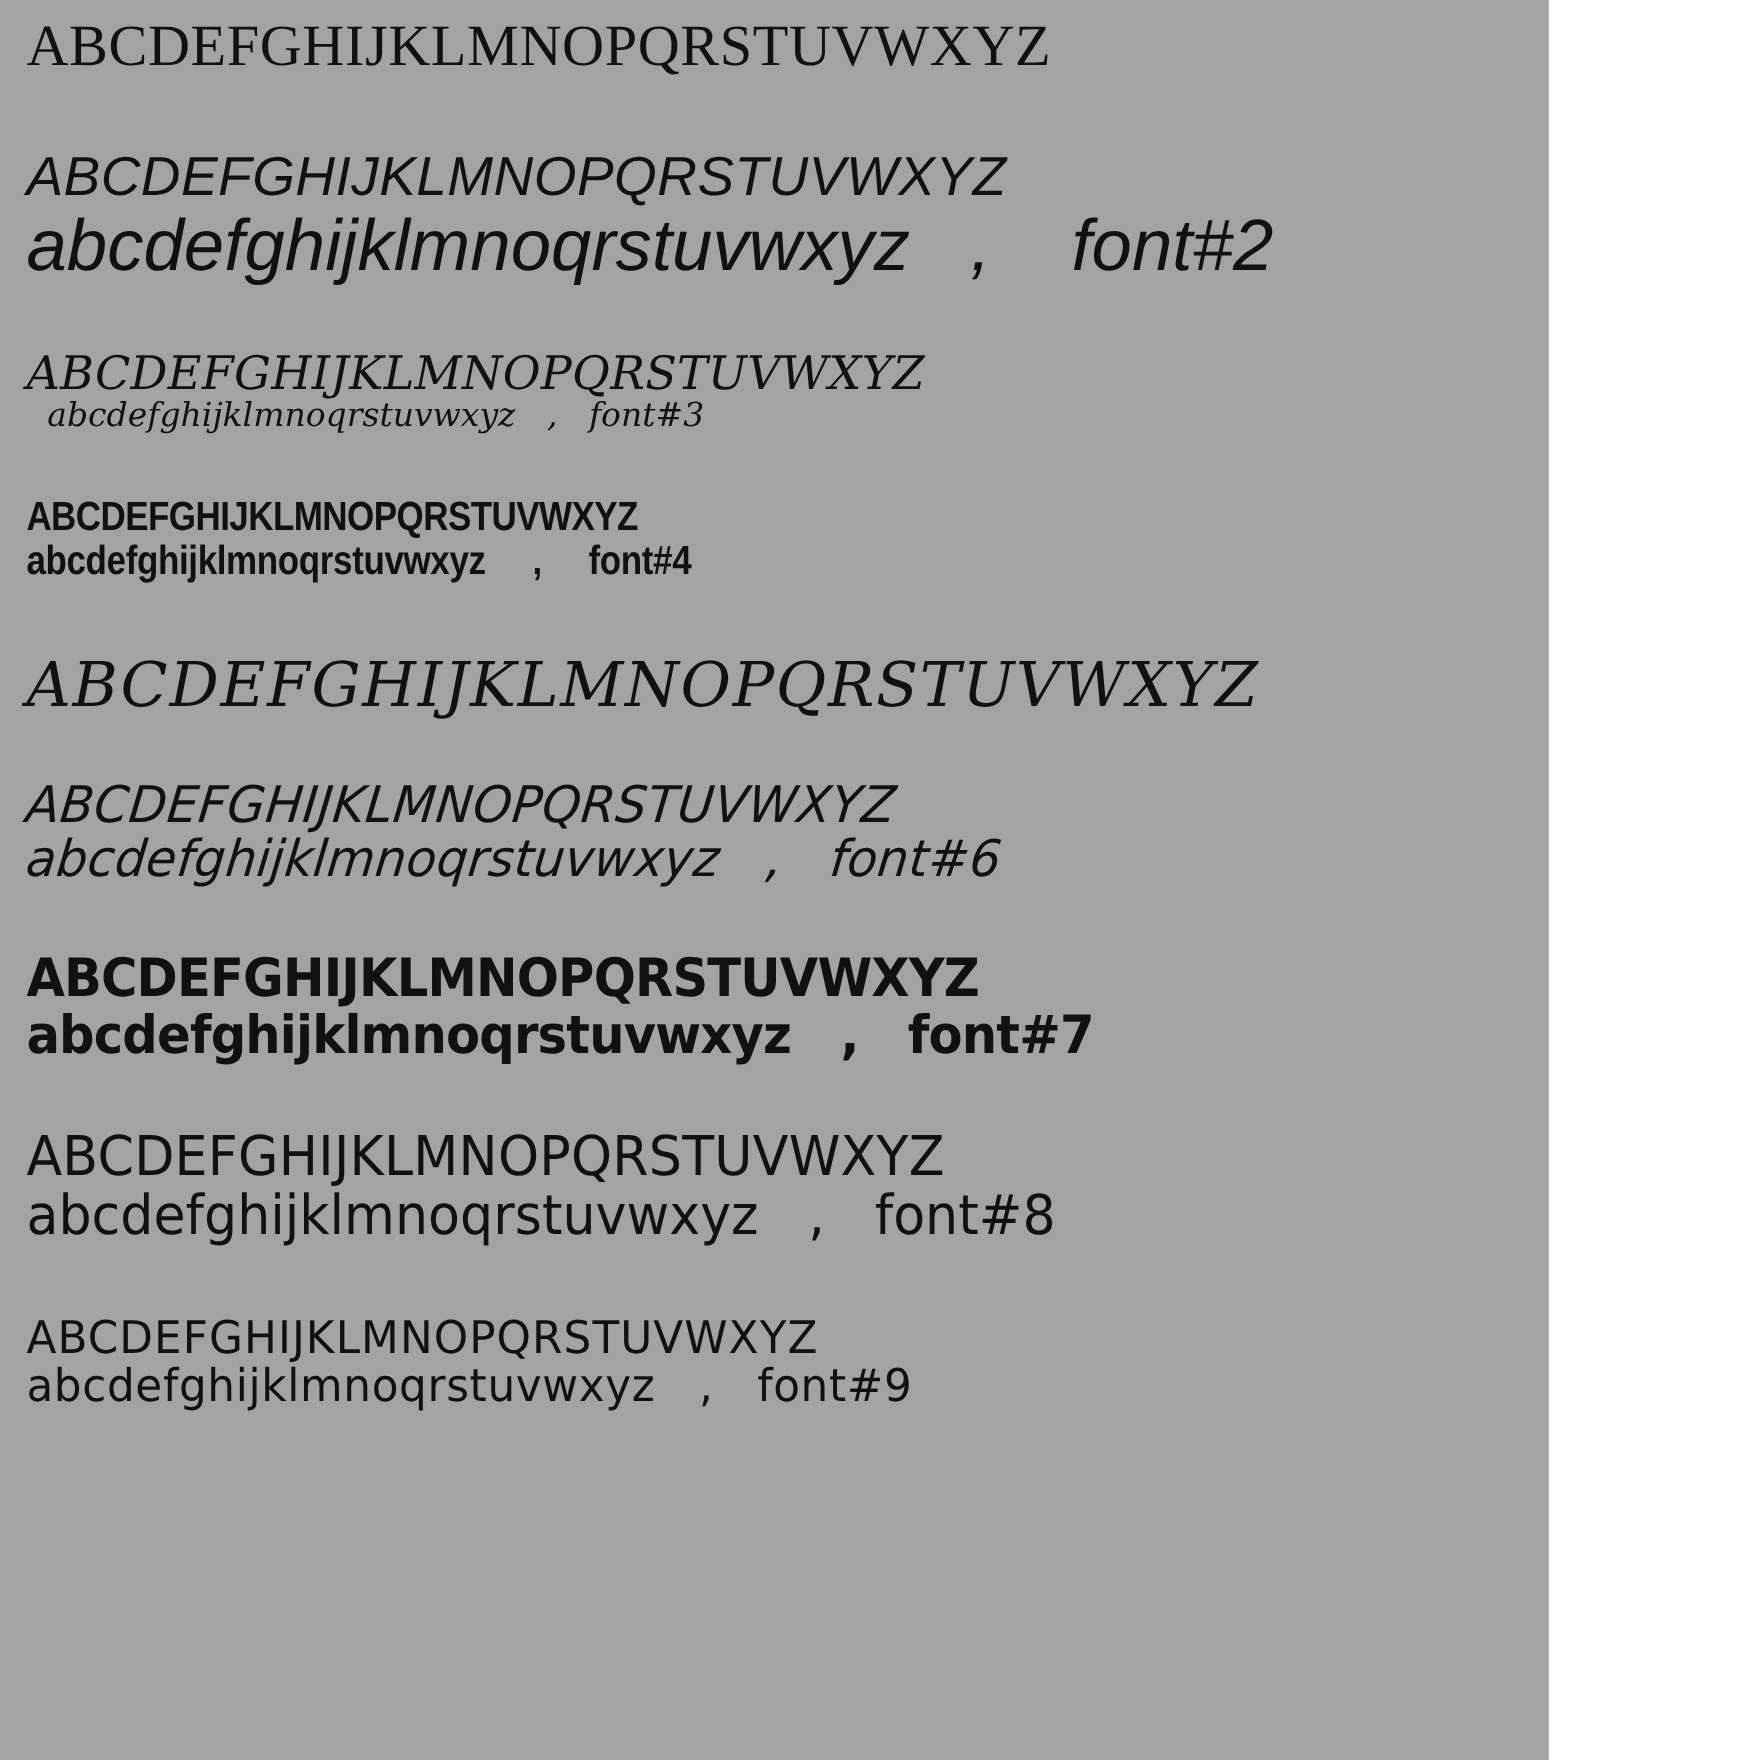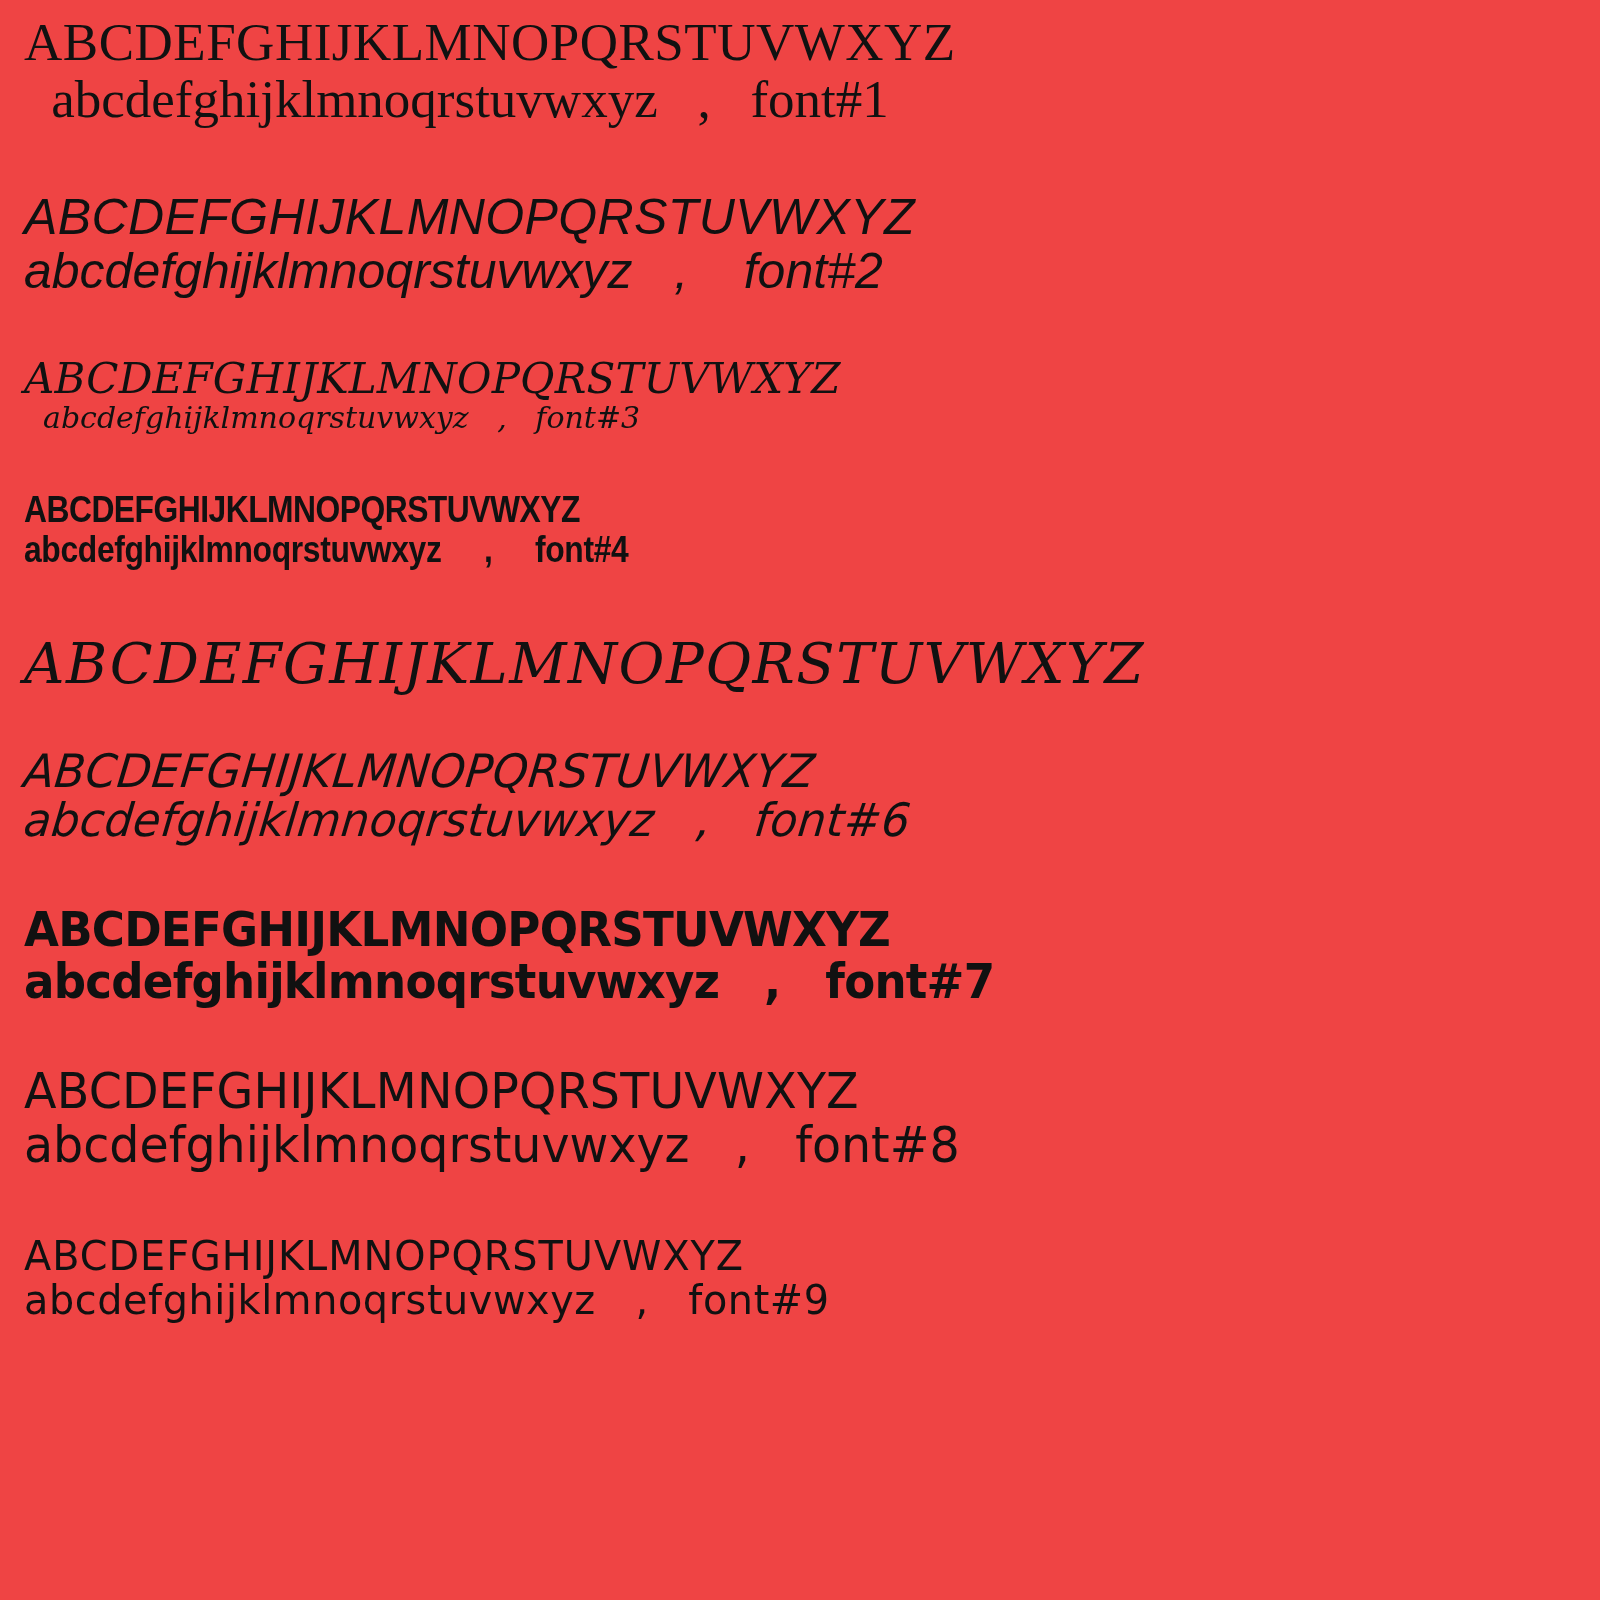--- a/index.html
+++ b/index.html
@@ -9,24 +9,24 @@
   }
   body {
     width: 1600px;
     height: 1600px;
     overflow: hidden;
     font-family: "Liberation Serif", serif;
     color: #1a1a1a;
   }
   #sheet {
     box-sizing: border-box;
-    width: 1600px;
+    width: 1408px;
     height: 1600px;
     padding: 14px 24px 0 24px;
-    background: #ef4444;
+    background: #a3a3a3;
   }
   .specimen {
     margin: 0;
     padding: 0;
   }
   .line {
     white-space: pre;
     line-height: 1.08;
     color: #111111;
   }
@@ -35,21 +35,21 @@
 
   
   .f1 { font-family: "Liberation Serif", serif; }
   .f1 .upper { font-size: 53px; letter-spacing: 0.5px; }
   .f1 .lower { font-size: 53px; padding-left: 14px; }
   .f1 { margin-bottom: 62px; }
 
   
   .f2 { font-family: "Liberation Sans", sans-serif; font-style: italic; font-weight: 400; }
   .f2 .upper { font-size: 50px; letter-spacing: 0.4px; }
-  .f2 .lower { font-size: 50px; }
+  .f2 .lower { font-size: 66px; }
   .f2 { margin-bottom: 58px; }
 
   
   .f3 { font-family: "DejaVu Serif", serif; font-style: italic; }
   .f3 .upper { font-size: 42px; letter-spacing: 0.2px; }
   .f3 .lower { font-size: 30px; margin-left: 19px; }
   .f3 { margin-bottom: 56px; }
 
   
   .f4 { font-family: "Liberation Sans Narrow", "Liberation Sans", sans-serif; font-weight: 700; }
@@ -87,21 +87,20 @@
   .f9 .lower { font-size: 41px; letter-spacing: 0.6px; transform: scaleX(0.97); transform-origin: left center; }
   .f9 { margin-bottom: 0; }
 </style>
 </head>
 <body>
 
 <div id="sheet">
 
   <div class="specimen f1">
     <span class="line upper">ABCDEFGHIJKLMNOPQRSTUVWXYZ</span>
-    <span class="line lower"> abcdefghijklmnoqrstuvwxyz   ,   font#1</span>
   </div>
 
   <div class="specimen f2">
     <span class="line upper">ABCDEFGHIJKLMNOPQRSTUVWXYZ</span>
     <span class="line lower">abcdefghijklmnoqrstuvwxyz   ,    font#2</span>
   </div>
 
   <div class="specimen f3">
     <span class="line upper">ABCDEFGHIJKLMNOPQRSTUVWXYZ</span>
     <span class="line lower">abcdefghijklmnoqrstuvwxyz   ,   font#3</span>

